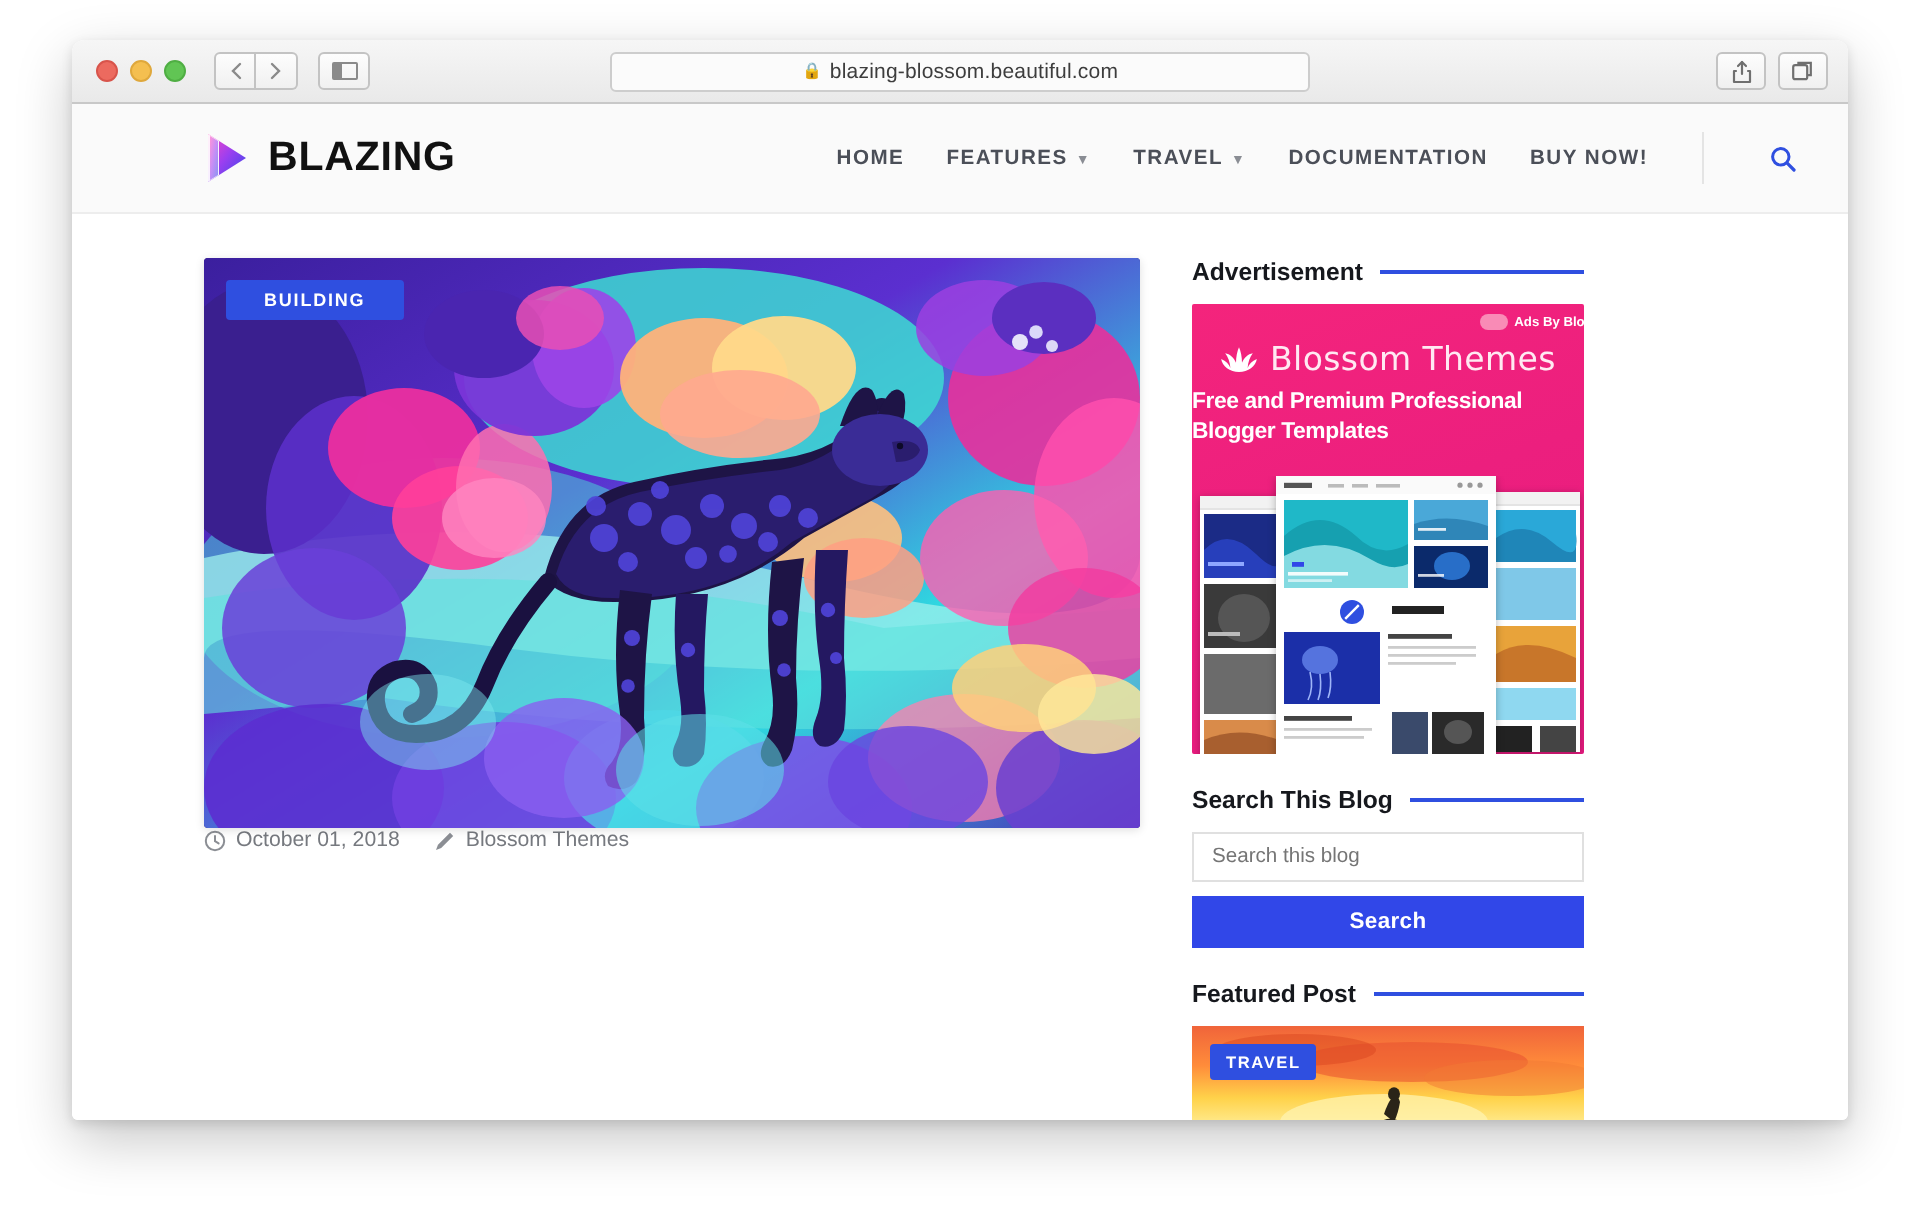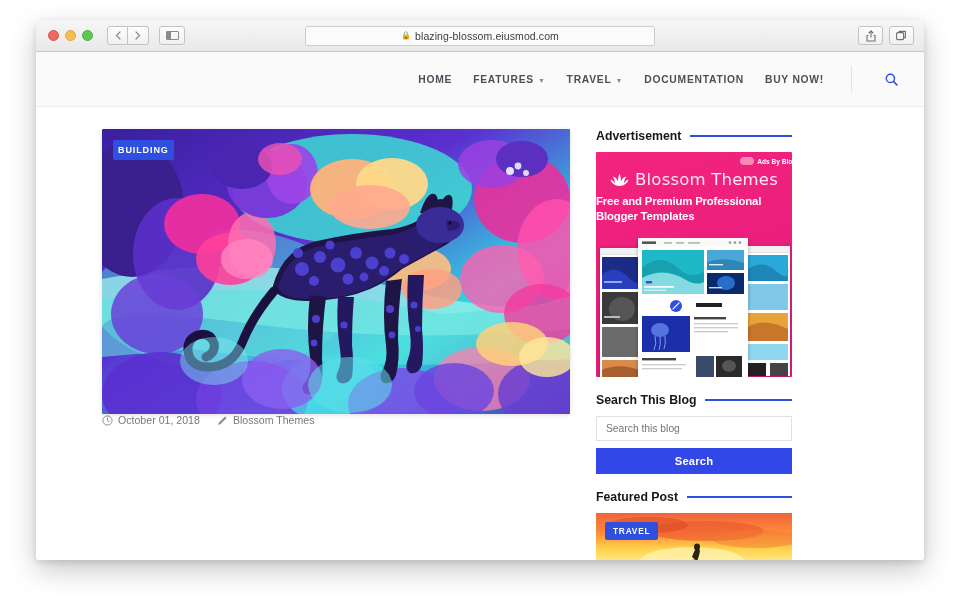--- a/index.html
+++ b/index.html
@@ -129,21 +129,21 @@
     border-radius:2px;
     position:relative;
     overflow:hidden;
     box-shadow:0 1px 5px rgba(0,0,0,0.13);
     background:#2a1f7a;
   }
   .badge {
     position:absolute; left:11px; top:11px; z-index:4;
     background:#2f4fe0; color:#fff;
     font-size:9px; font-weight:bold; letter-spacing:0.9px;
-    padding:5px 5px; border-radius:2px;
+    padding:5px 19px; border-radius:2px;
   }
   .post-title {
     margin-top:22px;
     font-size:20px; font-weight:bold; color:#16181d;
     letter-spacing:-0.1px;
   }
   .post-meta {
     margin-top:0; display:flex; align-items:flex-start; gap:17px;
     font-size:10.6px; color:#76797f;
   }
@@ -254,21 +254,21 @@
       </div>
 
       <div class="sidbtnwrap">
         <div class="sidebtn">
           <span class="box"></span>
         </div>
       </div>
 
       <div class="urlbar">
         <span class="lock">🔒</span>
-        <span class="url">blazing-blossom.eiusmod.com</span>
+        <span class="url">blazing-blossom.beautiful.com</span>
       </div>
 
       <div class="right-tools">
         <div class="toolbtn">
           <svg width="10" height="12" viewBox="0 0 10 12">
             <path d="M5 1V7" stroke="#6f6f6f" stroke-width="1.1" stroke-linecap="round"></path>
             <path d="M3 3L5 1L7 3" stroke="#6f6f6f" stroke-width="1.1" fill="none" stroke-linecap="round" stroke-linejoin="round"></path>
             <path d="M2 5.5H1V11H9V5.5H8" stroke="#6f6f6f" stroke-width="1.1" fill="none" stroke-linecap="round" stroke-linejoin="round"></path>
           </svg>
         </div>
@@ -278,20 +278,37 @@
             <path d="M3.2 2.4V1.4h6.2v6.2h-1" stroke="#6f6f6f" stroke-width="1.1" fill="none" stroke-linecap="round"></path>
           </svg>
         </div>
       </div>
 
     </div>
 
     <div class="viewport">
 
       <div class="site-header">
+        <div class="brand">
+          <span class="brand-mark">
+            <svg width="23" height="26" viewBox="0 0 23 26">
+              <defs>
+                <linearGradient id="lg" x1="0" y1="0" x2="1" y2="1">
+                  <stop offset="0%" stop-color="#ff46c0"></stop>
+                  <stop offset="48%" stop-color="#9b3ff0"></stop>
+                  <stop offset="100%" stop-color="#3147e8"></stop>
+                </linearGradient>
+              </defs>
+              <path d="M2 1 L2 25 L21 13 Z" fill="url(#lg)"></path>
+              <path d="M2 1 L2 25 L7.5 21.5 L7.5 4.5 Z" fill="#ffffff" opacity="0.92"></path>
+              <path d="M3 2 L3 24 L7 21.5 L7 4.5 Z" fill="url(#lg)" opacity="0.55"></path>
+            </svg>
+          </span>
+          <span class="brand-text">BLAZING</span>
+        </div>
 
         <div class="main-nav">
           <div class="nav-item">
             <span>HOME</span>
           </div>
           <div class="nav-item">
             <span>FEATURES</span>
             <span class="caret">▼</span>
           </div>
           <div class="nav-item">

